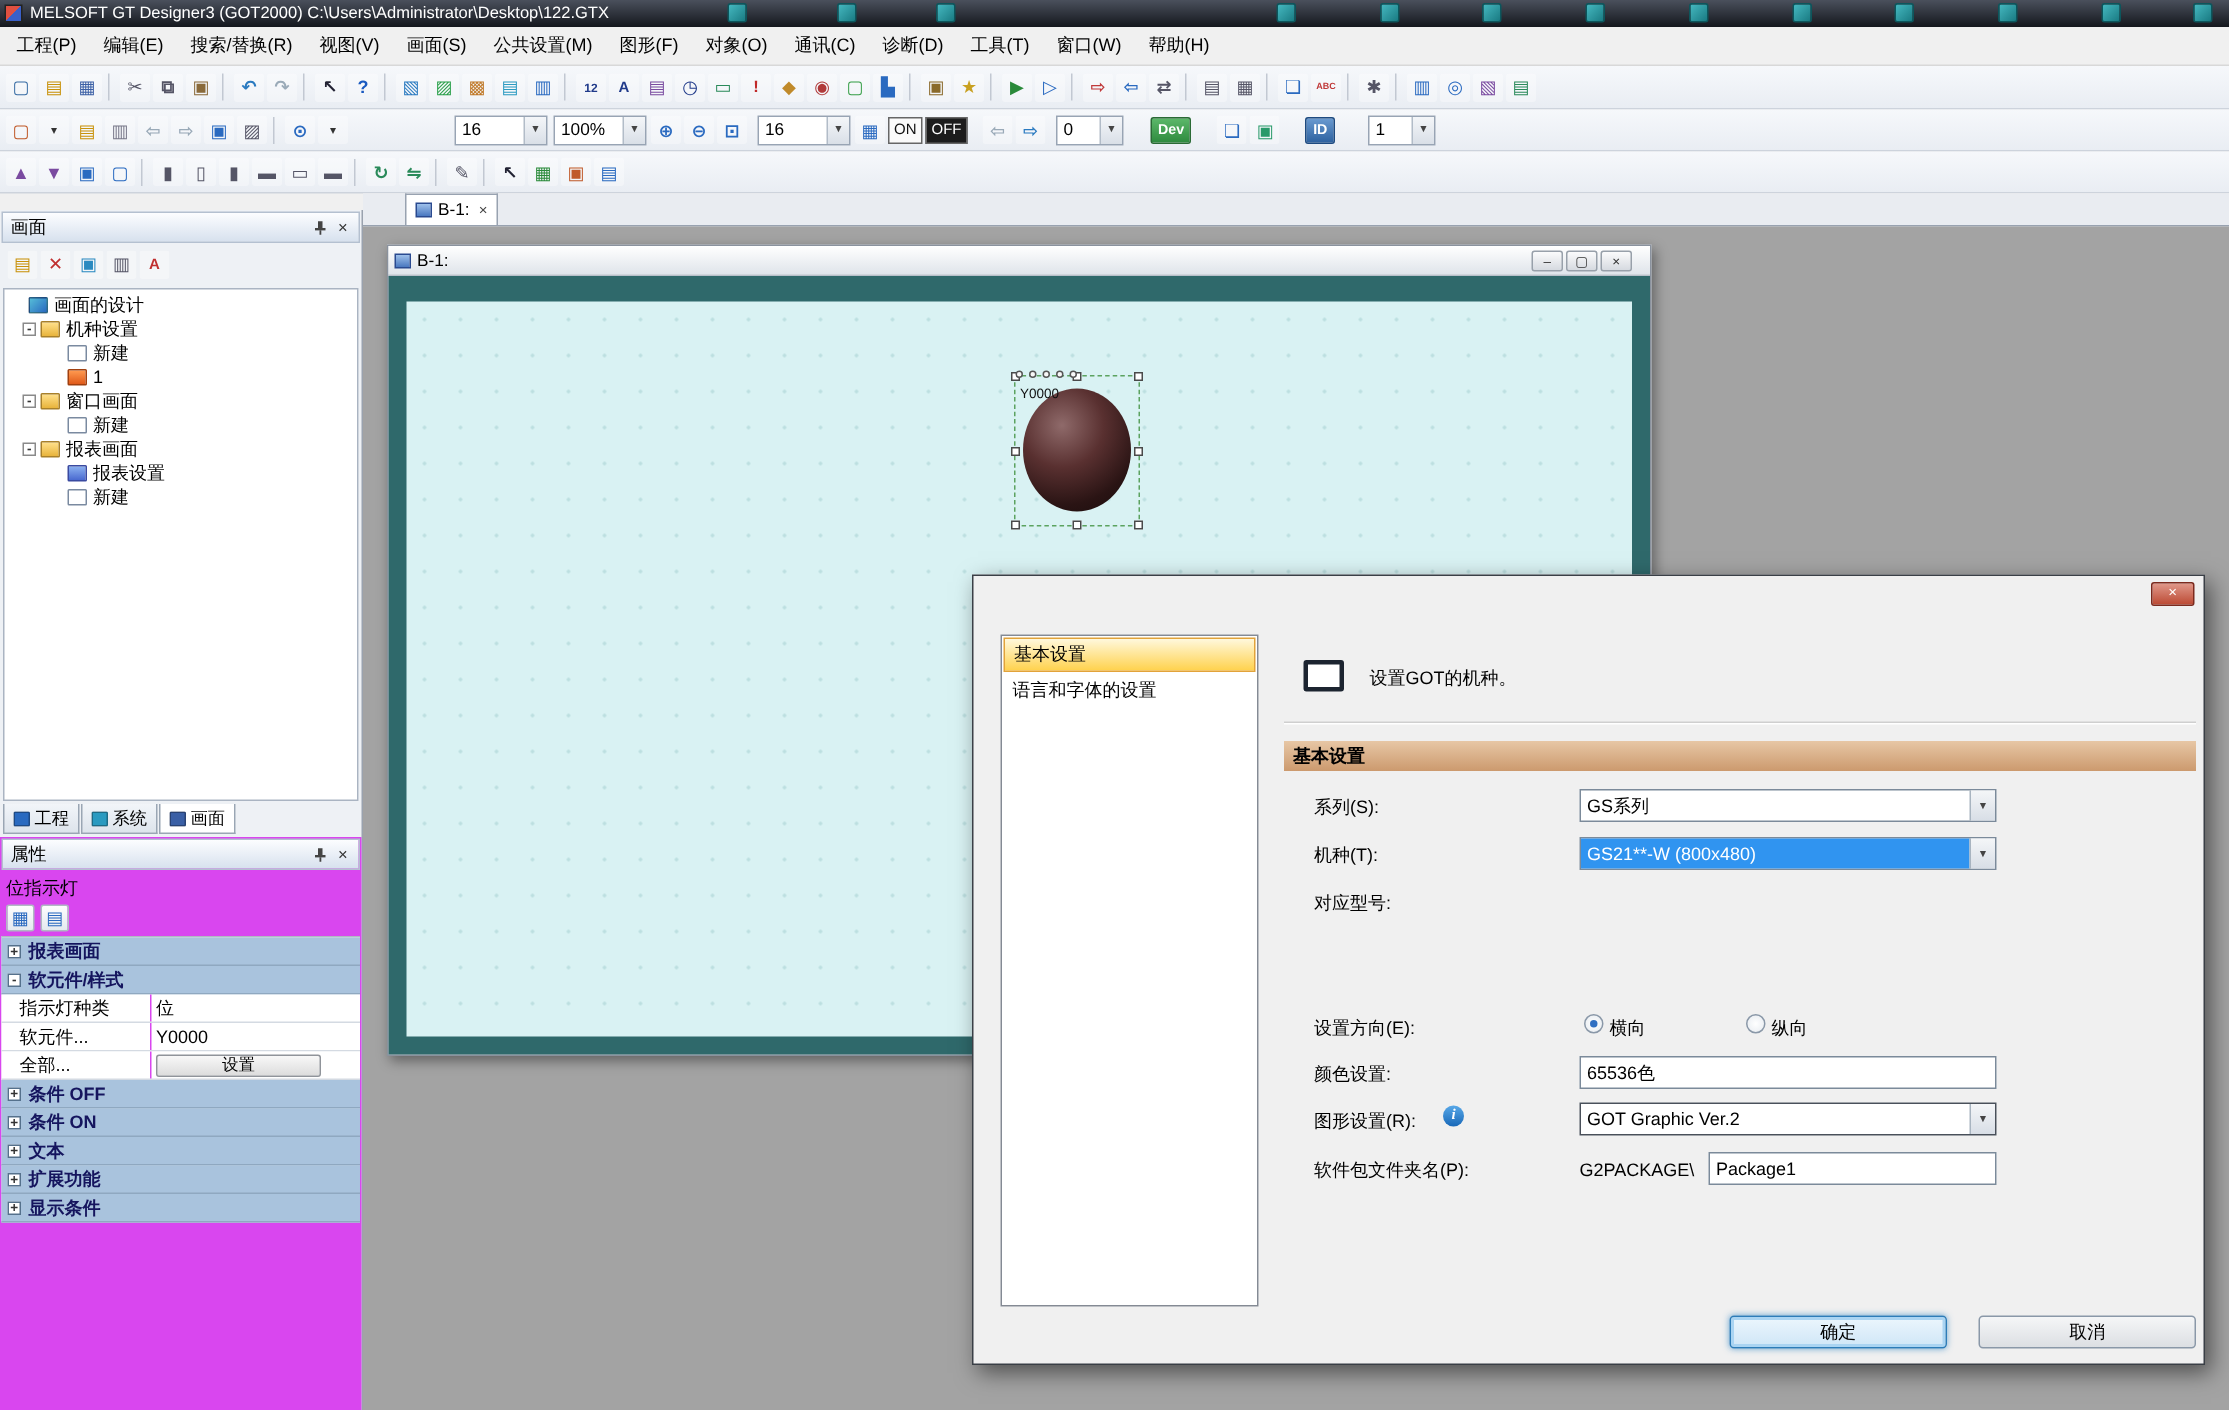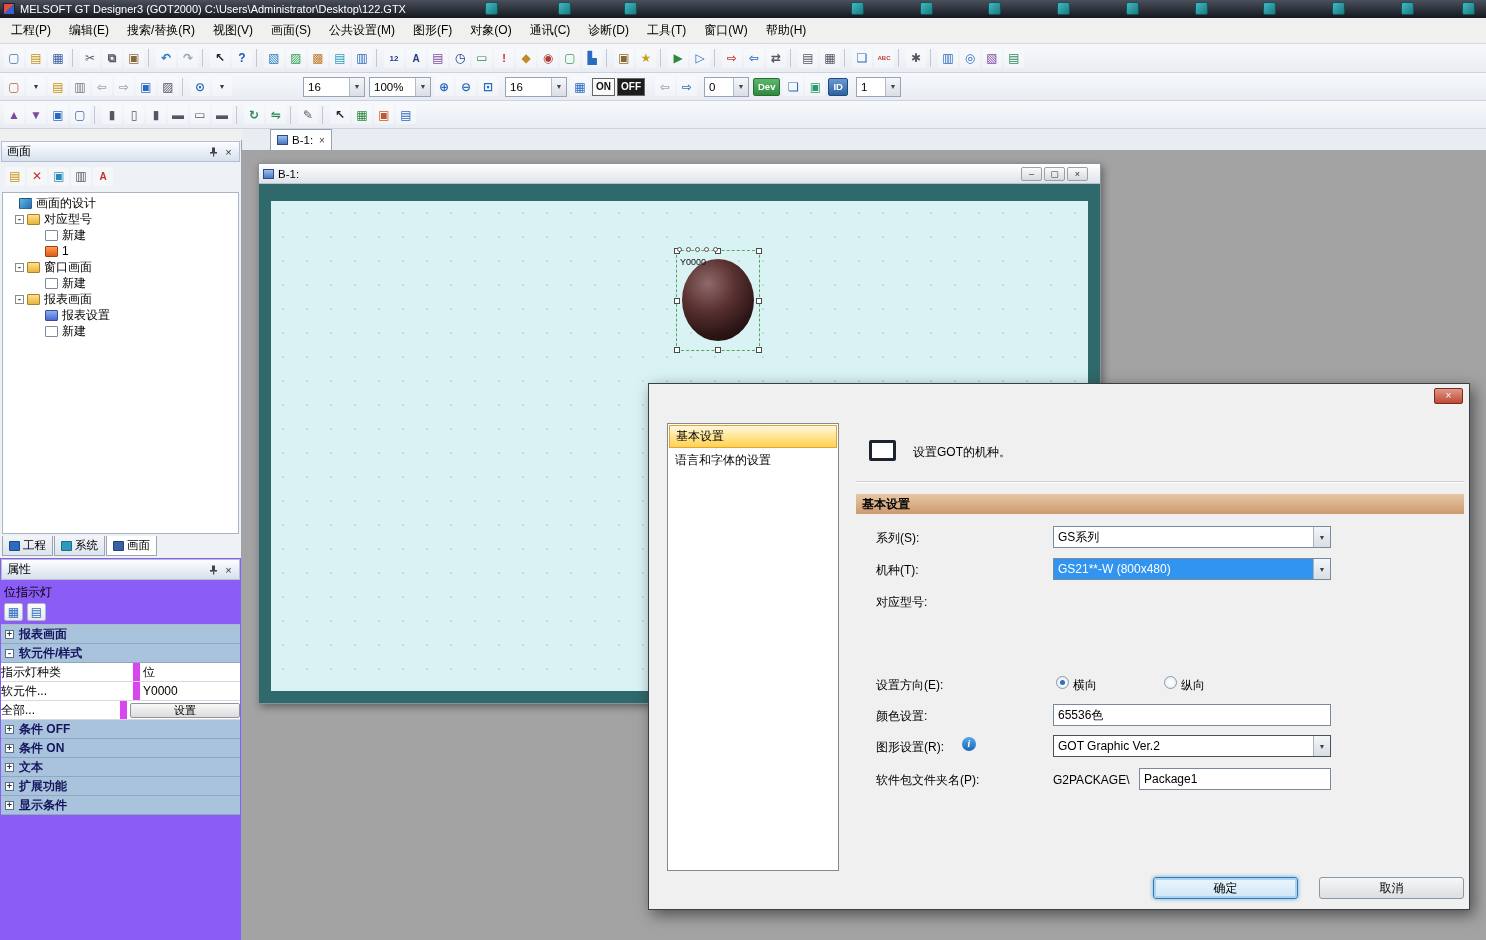--- a/index.html
+++ b/index.html
@@ -20,24 +20,24 @@
 #toolbar3{top:101px;height:28px;}
 .tb-group{display:inline-flex;align-items:center;}
 .tb-icon{display:inline-flex;align-items:center;justify-content:center;width:20px;height:19px;font-size:12px;font-weight:bold;border:1px solid transparent;background:rgba(255,255,255,.35);margin:0 1px;border-radius:2px;}
 .tb-sep{width:4px;height:18px;border-left:1px solid #c2c8d2;margin:0 3px;}
 .tb-combo{display:inline-flex;height:20px;background:#fff;border:1px solid #98a4b4;margin:0 2px;}
 .tb-combo .val{flex:1;padding:0 4px;line-height:18px;font-size:11.5px;overflow:hidden;}
 .tb-combo .arr{width:15px;border-left:1px solid #b2bcc8;background:linear-gradient(#f4f6f9,#d9dfe7);display:flex;align-items:center;justify-content:center;font-size:7px;color:#444;}
 .tb-combo .arr::after{content:"▼";}
 .w62{width:62px;}.w45{width:45px;}
 .ml70{margin-left:70px;}.ml16{margin-left:16px;}.ml8{margin-left:8px;}.ml6{margin-left:6px;}
-.tb-toggle{display:inline-flex;align-items:center;justify-content:center;height:18px;padding:0 3px;border:1px solid #666;font-size:10px;font-weight:bold;margin:0 1px;}
+.tb-toggle{display:inline-flex;align-items:center;justify-content:center;height:18px;padding:0 3px;border:1px solid #666;font-size:10px;font-weight:normal;margin:0 1px;}
 .tb-on{background:#fafafa;color:#111;}
 .tb-off{background:#1c1c1c;color:#fff;}
-.tb-chip{display:inline-flex;align-items:center;justify-content:center;height:18px;padding:0 4px;border:1px solid #2a6a35;font-size:9.5px;font-weight:bold;margin:0 2px;border-radius:2px;}
+.tb-chip{display:inline-flex;align-items:center;justify-content:center;height:18px;padding:0 4px;border:1px solid #2a6a35;font-size:9.5px;font-weight:bold;margin:0 16px;border-radius:2px;}
 .chip-dev{background:linear-gradient(#5cb86a,#2e8a3e);color:#fff;}
 .chip-id{background:linear-gradient(#6a9ad0,#2e62a0);color:#fff;border-color:#1d4a80;}
 
 
 #left-col{position:absolute;left:0;top:140px;width:242px;bottom:0;background:#eef1f5;border-right:1px solid #9aa2ae;}
 .panel-header{height:21px;margin:1px 1px 0 1px;background:linear-gradient(#fcfdff,#d7e1ee);border:1px solid #b4c0d0;display:flex;align-items:center;padding:0 3px;font-size:12px;}
 .ph-title{flex:1;padding-left:2px;}
 .ph-btn{width:15px;height:14px;display:inline-flex;align-items:center;justify-content:center;color:#333;font-size:10px;margin-left:1px;border:1px solid transparent;}
 .ph-close::after{content:"×";font-size:11px;}
 #screen-panel{position:absolute;left:0;top:0;width:100%;height:396px;}
@@ -52,29 +52,29 @@
 .ti-doc{background:#fff;border-color:#7a8aa0;}
 .ti-screen1{background:linear-gradient(#ff9a50,#e05a1a);border-color:#a04010;}
 .ti-report{background:linear-gradient(#8ab0f0,#4a6ad0);border-color:#3a4aa0;}
 .tlabel{padding-right:4px;}
 
 #dock-tabs{position:absolute;left:0;top:396px;width:100%;height:22px;display:flex;align-items:flex-start;padding-left:2px;}
 .dock-tab{display:inline-flex;align-items:center;gap:3px;height:20px;padding:0 6px;border:1px solid #9aa6b4;border-top:none;background:linear-gradient(#f2f5f9,#dde4ec);font-size:11.5px;margin-right:1px;}
 .dock-tab.active{background:#fff;}
 .dock-ico{width:11px;height:10px;border:1px solid rgba(0,0,0,.3);border-radius:1px;}
 
-#props-panel{position:absolute;left:0;top:418px;width:100%;bottom:0;background:#8b5cf6;}
+#props-panel{position:absolute;left:0;top:418px;width:100%;bottom:0;background:#d946ef;}
 #props-object{padding:4px 4px 0 4px;font-size:12px;}
 #props-minibar{display:flex;gap:2px;padding:2px 3px 3px;}
 #props-minibar .tb-icon{border:1px solid #b0b8c4;background:linear-gradient(#fdfdfd,#e4e9ef);width:19px;height:18px;}
 #properties-grid{margin:0 1px;border-top:1px solid #b0b8c4;background:#fbfcfe;}
 .prop-section{height:19px;background:#a9c3dd;border-bottom:1px solid #8fa8c0;display:flex;align-items:center;color:#15155e;font-weight:bold;font-size:12px;}
 .pexp{width:9px;height:9px;border:1px solid #55718c;background:#fff;color:#333;font-size:9px;line-height:7px;text-align:center;margin:0 5px 0 4px;font-weight:bold;}
 .prop-row{height:19px;display:flex;border-bottom:1px solid #d4dae2;background:#fff;font-size:12px;}
-.prop-row .cl{width:139px;border-right:7px solid #d946ef;padding-left:0;line-height:18px;}
+.prop-row .cl{width:100px;border-right:1px solid #d946ef;padding-left:12px;line-height:18px;}
 .prop-row .cr{flex:1;padding-left:3px;display:flex;align-items:center;}
 .prop-btn{width:110px;height:15px;border:1px solid #90949a;background:linear-gradient(#f8f8f8,#dcdcdc);font-size:11px;line-height:13px;text-align:center;border-radius:2px;}
 
 
 #canvas-area{position:absolute;left:242px;top:129px;right:0;bottom:0;background:#f0f0f0;}
 #canvas-tabbar{height:22px;border-bottom:1px solid #98a2b0;background:#e9ecf1;display:flex;align-items:flex-end;padding-left:28px;}
 #canvas-tab{display:inline-flex;align-items:center;gap:4px;height:21px;padding:0 6px;background:#fff;border:1px solid #98a2b0;border-bottom:none;font-size:11.5px;}
 .tab-ico{width:11px;height:10px;background:linear-gradient(#9ec0ea,#4a78c0);border:1px solid #2a4a90;}
 .tab-close{font-size:10px;color:#444;margin-left:2px;}
 .tab-close::after{content:"×";}
@@ -335,21 +335,21 @@
           <span class="tb-icon" style="color: rgb(192, 48, 48); font-size: 10px;">A</span>
         </div>
       <div id="screen-tree">
           <div class="tree-item depth1">
             <span class="ti ti-design"></span>
             <span class="tlabel">画面的设计</span>
           </div>
           <div class="tree-item depth0">
             <span class="texp">-</span>
             <span class="ti ti-folder"></span>
-            <span class="tlabel">对应型号</span>
+            <span class="tlabel">机种设置</span>
           </div>
           <div class="tree-item depth2">
             <span class="ti ti-doc"></span>
             <span class="tlabel">新建</span>
           </div>
           <div class="tree-item depth2">
             <span class="ti ti-screen1"></span>
             <span class="tlabel">1</span>
           </div>
           <div class="tree-item depth0">

